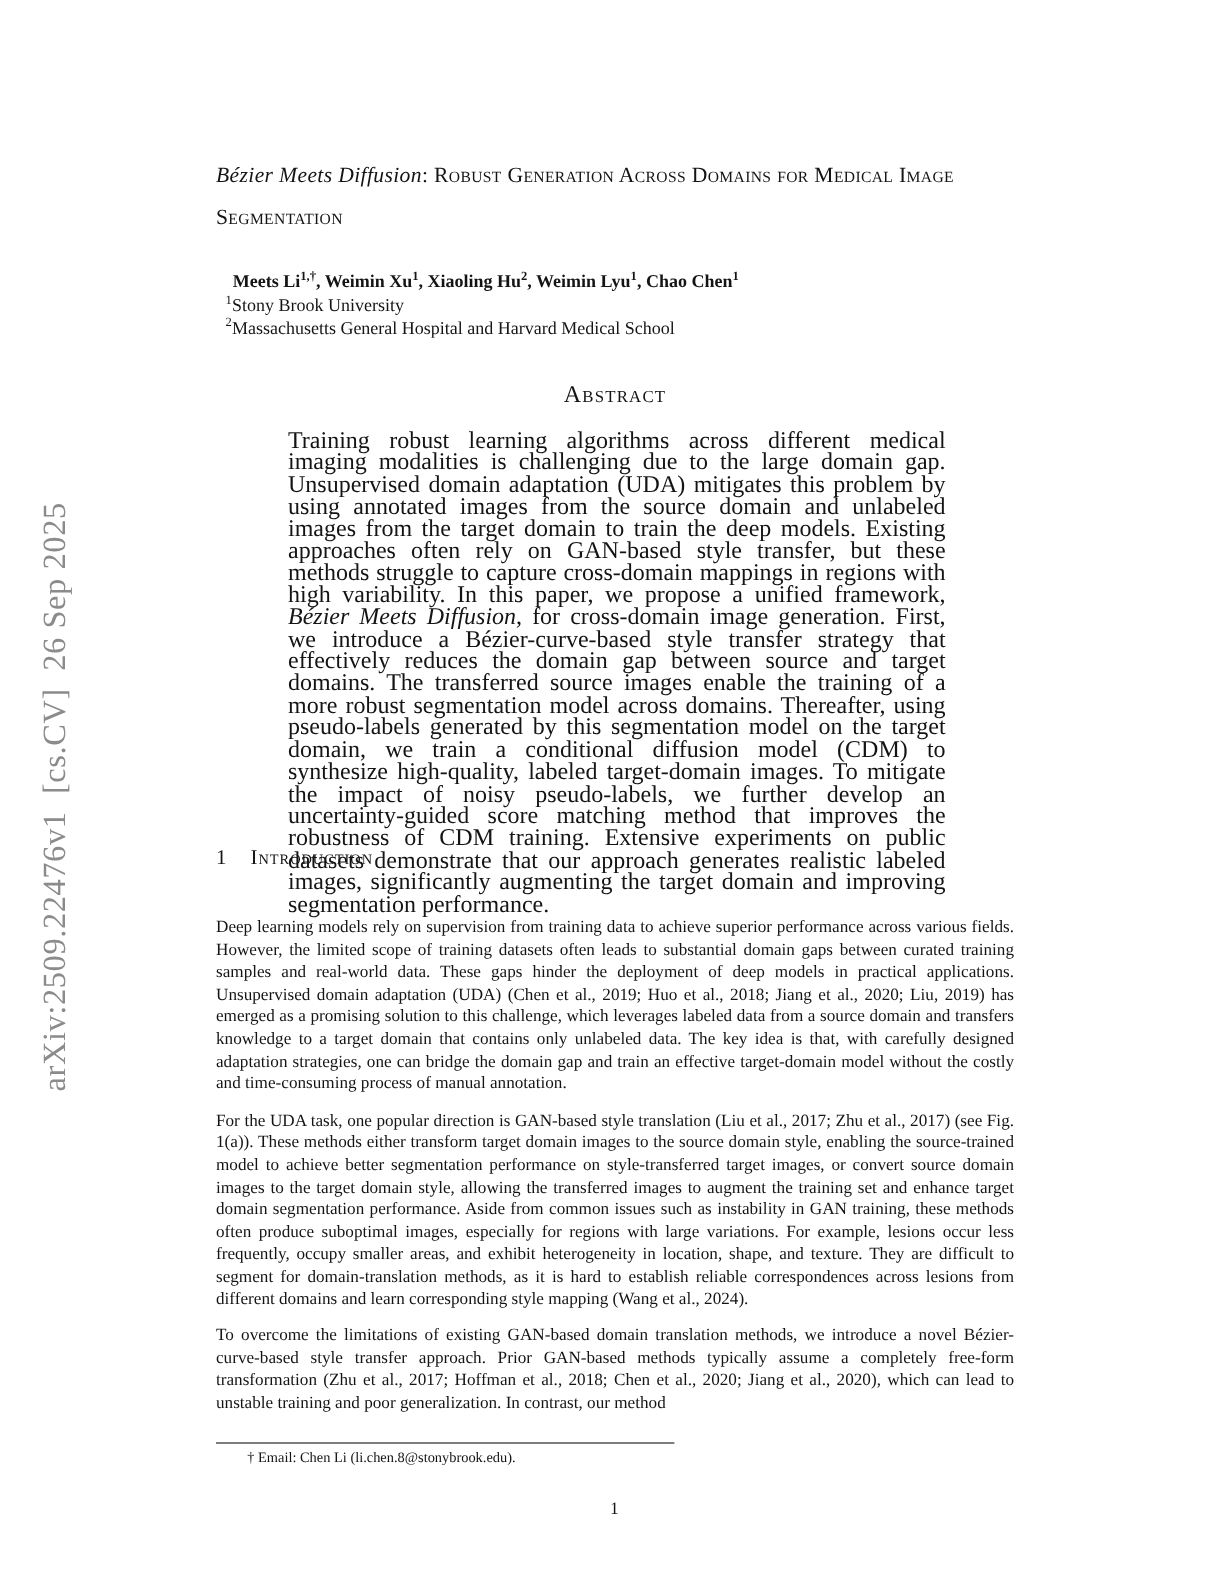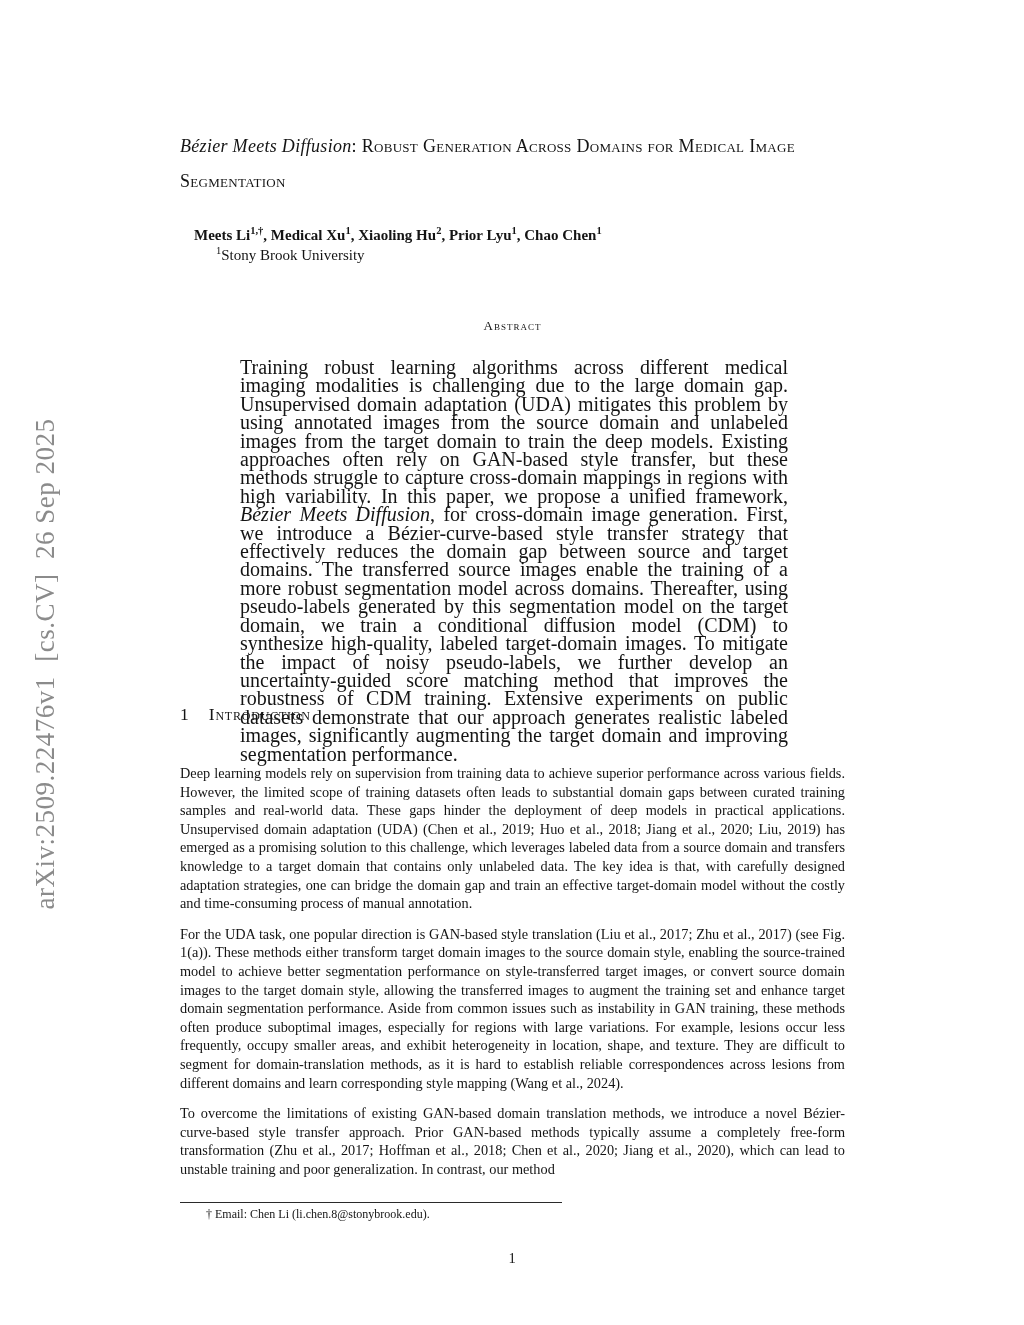--- a/index.html
+++ b/index.html
@@ -69,32 +69,31 @@
     font-weight: bold;
     line-height: 19px;
   }
   .affiliations-block {
     position: absolute;
     left: 188px;
     top: 246px;
     width: 650px;
     font-size: 15px;
     line-height: 19px;
-    margin-left: 28px;
   }
   sup { font-size: 10.5px; line-height: 0; }
 
   
   .abstract-heading {
     position: absolute;
     left: 180px;
     top: 318px;
     width: 665px;
     text-align: center;
-    font-size: 13px;
+    font-size: 20px;
     font-variant: small-caps;
     letter-spacing: 1px;
   }
   .abstract-body {
     position: absolute;
     left: 240px;
     top: 358px;
     width: 548px;
     font-size: 20px;
     line-height: 18.4px;
@@ -156,24 +155,25 @@
 </head>
 <body>
 
 <div class="page">
 
   <div class="watermark">arXiv:2509.22476v1  [cs.CV]  26 Sep 2025</div>
 
 
   <div class="title-block"><span class="title-italic">Bézier Meets Diffusion</span><span class="title-caps">: Robust Generation Across Domains for Medical Image Segmentation</span></div>
 
-  <div class="authors-block"><span><span>Meets Li</span><sup>1,†</sup><span>, </span></span><span><span>Medical Xu</span><sup>1</sup><span>, </span></span><span><span>Xiaoling Hu</span><sup>2</sup><span>, </span></span><span><span>Prior Lyu</span><sup>1</sup><span>, </span></span><span><span>Chao Chen</span><sup>1</sup></span></div>
+  <div class="authors-block"><span><span>Meets Li</span><sup>1,†</sup><span>, </span></span><span><span>Weimin Xu</span><sup>1</sup><span>, </span></span><span><span>Xiaoling Hu</span><sup>2</sup><span>, </span></span><span><span>Weimin Lyu</span><sup>1</sup><span>, </span></span><span><span>Chao Chen</span><sup>1</sup></span></div>
 
   <div class="affiliations-block">
     <div><sup>1</sup><span>Stony Brook University</span></div>
+    <div><sup>2</sup><span>Massachusetts General Hospital and Harvard Medical School</span></div>
   </div>
 
   <div class="abstract-heading">Abstract</div>
 
   <div class="abstract-body"><span>Training robust learning algorithms across different medical imaging modalities is challenging due to the large domain gap. Unsupervised domain adaptation (UDA) mitigates this problem by using annotated images from the source domain and unlabeled images from the target domain to train the deep models. Existing approaches often rely on GAN-based style transfer, but these methods struggle to capture cross-domain mappings in regions with high variability. In this paper, we propose a unified framework, </span><span class="it">Bézier Meets Diffusion</span><span>, for cross-domain image generation. First, we introduce a Bézier-curve-based style transfer strategy that effectively reduces the domain gap between source and target domains. The transferred source images enable the training of a more robust segmentation model across domains. Thereafter, using pseudo-labels generated by this segmentation model on the target domain, we train a conditional diffusion model (CDM) to synthesize high-quality, labeled target-domain images. To mitigate the impact of noisy pseudo-labels, we further develop an uncertainty-guided score matching method that improves the robustness of CDM training. Extensive experiments on public datasets demonstrate that our approach generates realistic labeled images, significantly augmenting the target domain and improving segmentation performance.</span></div>
 
   <div class="section-heading"><span class="sec-num">1</span><span class="sec-title">Introduction</span></div>
 
   <div class="intro-body">
     <p>Deep learning models rely on supervision from training data to achieve superior performance across various fields. However, the limited scope of training datasets often leads to substantial domain gaps between curated training samples and real-world data. These gaps hinder the deployment of deep models in practical applications. Unsupervised domain adaptation (UDA) (Chen et al., 2019; Huo et al., 2018; Jiang et al., 2020; Liu, 2019) has emerged as a promising solution to this challenge, which leverages labeled data from a source domain and transfers knowledge to a target domain that contains only unlabeled data. The key idea is that, with carefully designed adaptation strategies, one can bridge the domain gap and train an effective target-domain model without the costly and time-consuming process of manual annotation.</p>

